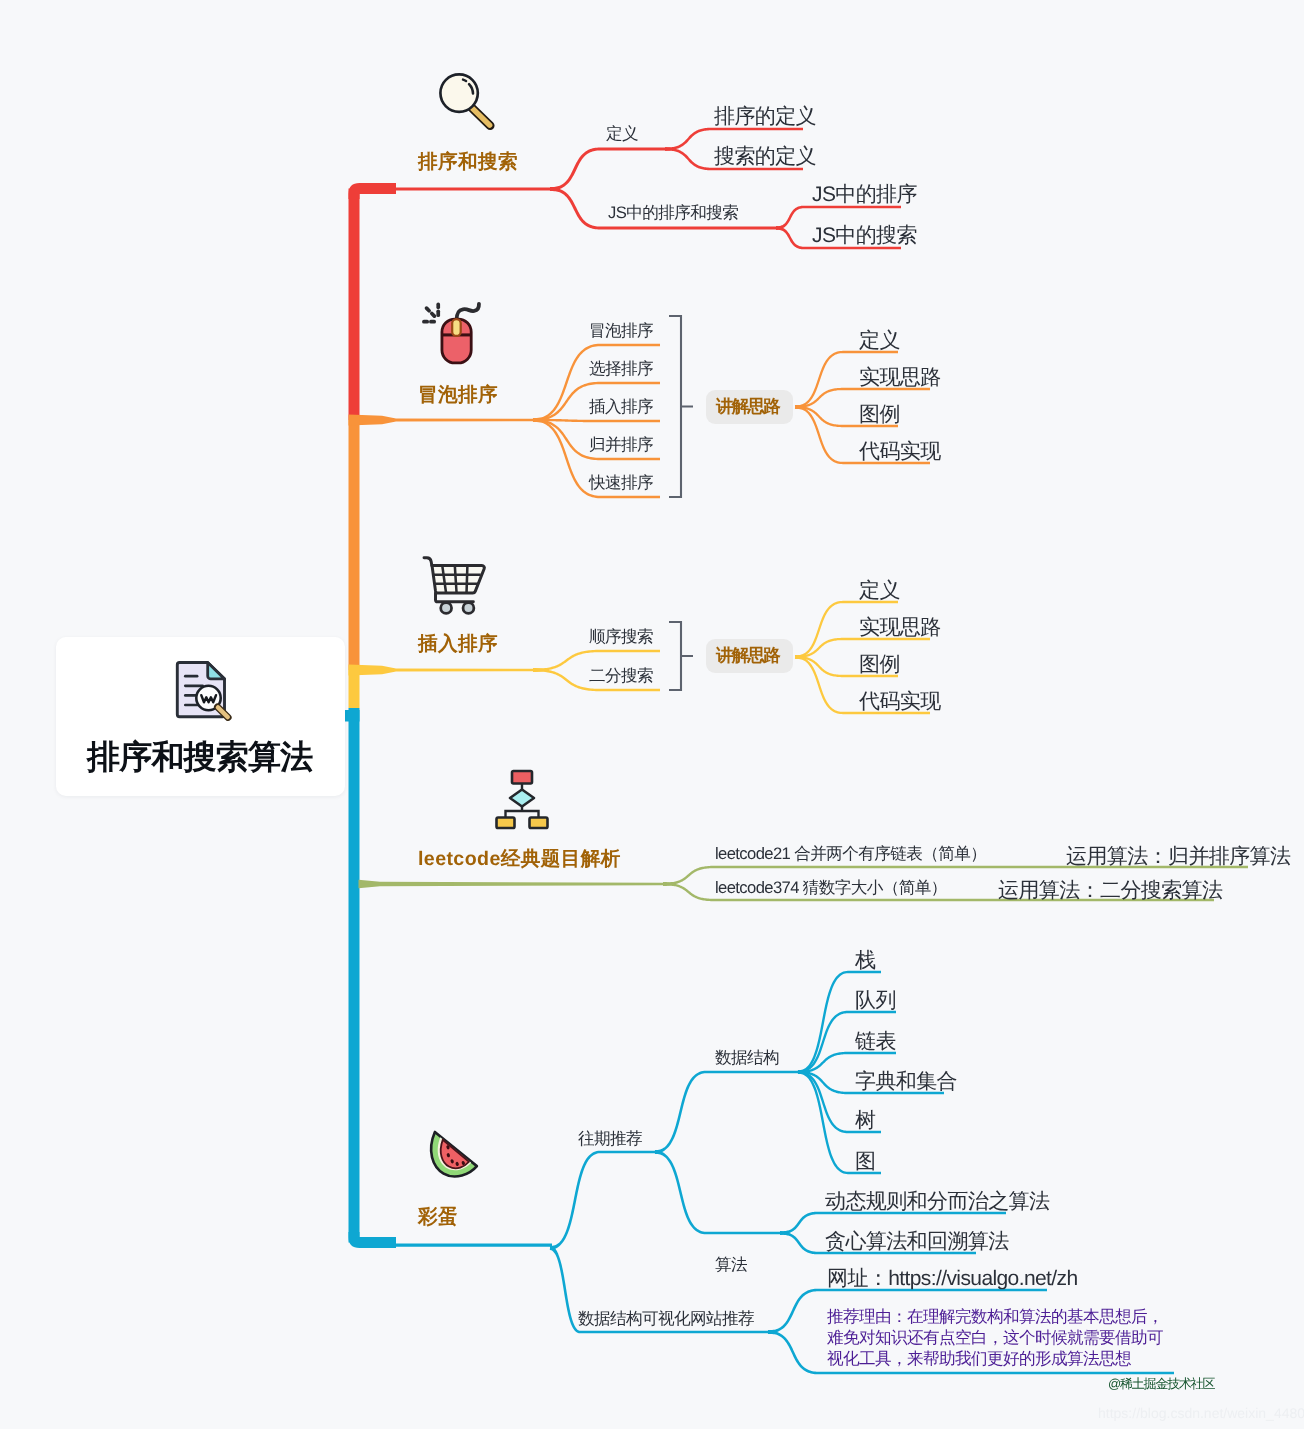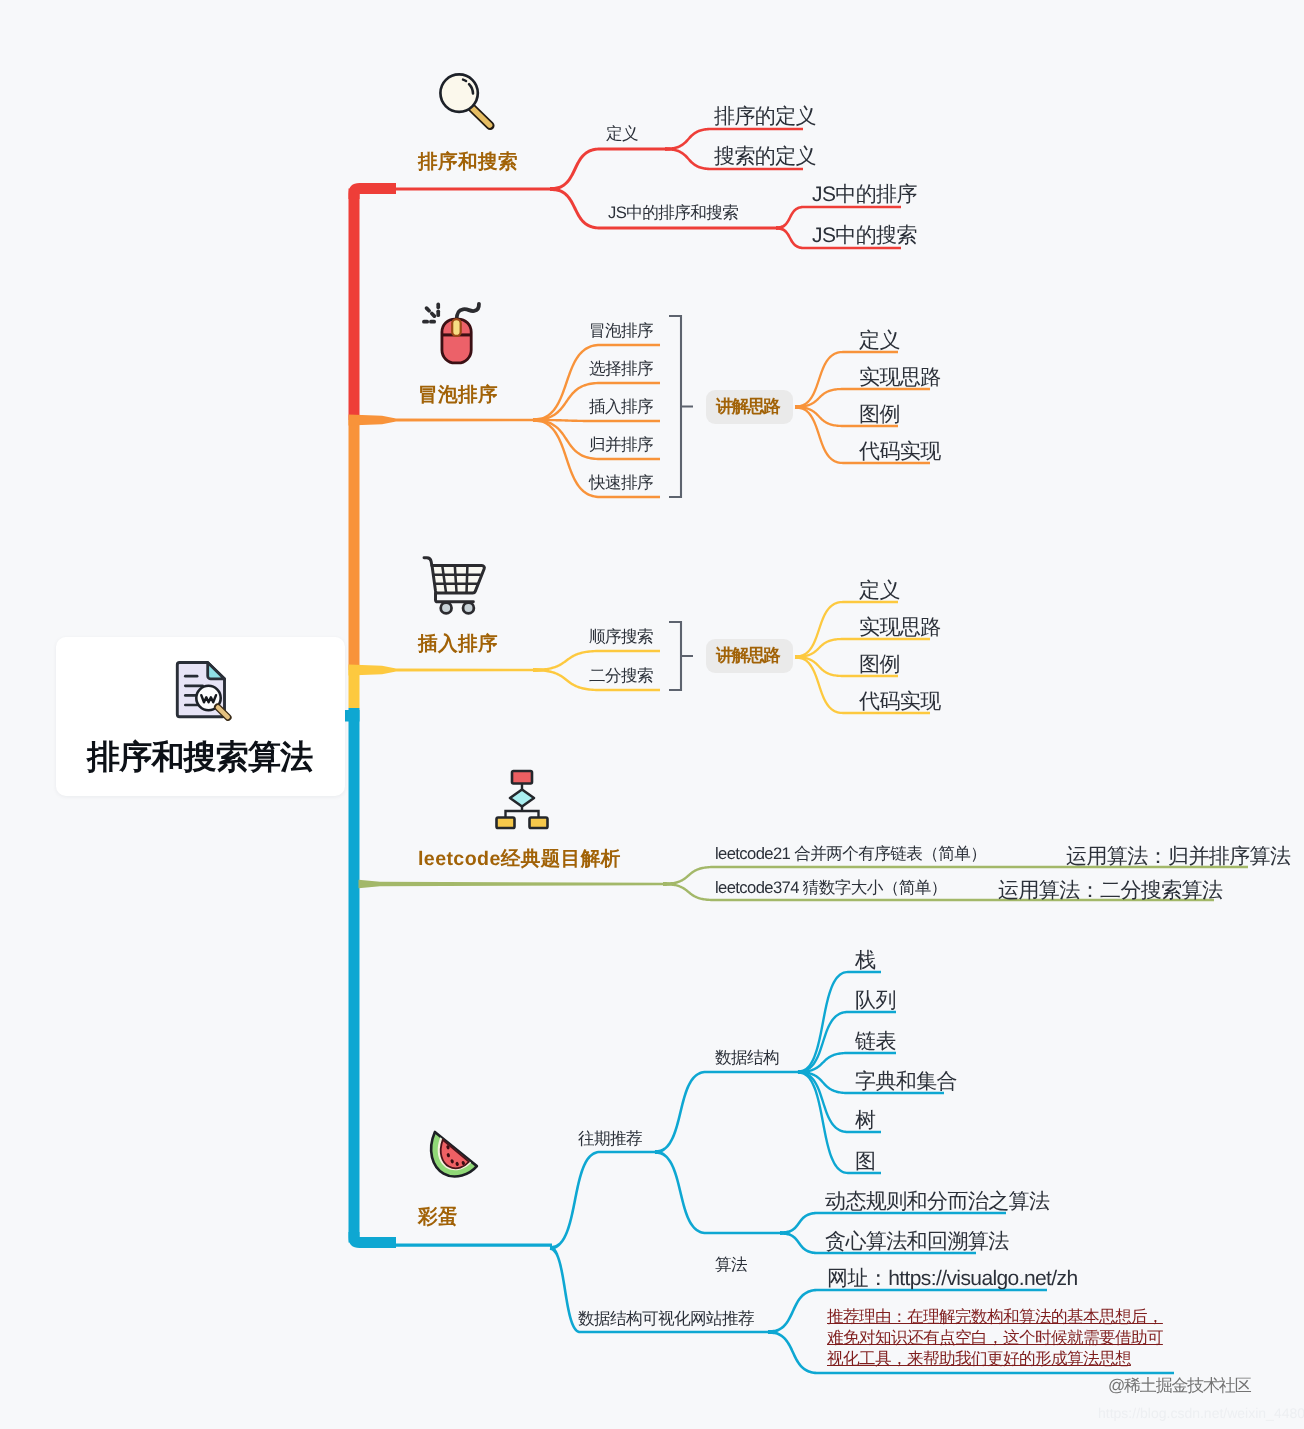--- a/index.html
+++ b/index.html
@@ -11,23 +11,23 @@
   .node-label{position:absolute;white-space:nowrap;color:#252a33;line-height:1.25;}
   .lvl1{font-size:19.6px;font-weight:bold;color:#a16207;letter-spacing:.4px;}
   .lvl2{font-size:16.6px;color:#2b3039;letter-spacing:-0.6px;}
   .lvl3{font-size:21px;color:#2b3039;letter-spacing:-0.6px;}
   .pillbox{position:absolute;background:#eaeaea;border-radius:9px;}
   .root-card{position:absolute;background:#ffffff;border-radius:10px;
              box-shadow:0 1px 4px rgba(25,30,55,.06);}
   .root-title{position:absolute;font-size:33px;font-weight:bold;color:#0d1117;
               letter-spacing:-0.8px;white-space:nowrap;}
   .icon{position:absolute;}
-  .wm{position:absolute;color:#737373;font-size:17px;letter-spacing:-1.2px;white-space:nowrap;}
+  .wm{position:absolute;color:#14532d;font-size:13px;letter-spacing:-1.2px;white-space:nowrap;}
   .wm2{position:absolute;color:#edeff2;font-size:14px;white-space:nowrap;letter-spacing:0px;}
-  .multi{position:absolute;white-space:pre;color:#7f1d1d;font-size:16.6px;letter-spacing:-0.6px;line-height:21px;text-decoration:underline;}
+  .multi{position:absolute;white-space:pre;color:#4c1d95;font-size:16.6px;letter-spacing:-0.6px;line-height:21px;}
 </style>
 </head>
 <body>
 
 <div id="root">
   <svg id="wires" viewBox="0 0 1304 1429" xmlns="http://www.w3.org/2000/svg">
       <path d="M348.5 188.5 H 359.5 V 420 H 348.5 Z" fill="#ee3e38" stroke="none"></path>
       <path d="M348.5 420 H 359.5 V 670 H 348.5 Z" fill="#f8933a" stroke="none"></path>
       <path d="M348.5 670 H 359.5 V 708 H 348.5 Z" fill="#fdc93f" stroke="none"></path>
       <path d="M348.5 708 H 359.5 V 1242.5 H 348.5 Z" fill="#0ea7d2" stroke="none"></path>

